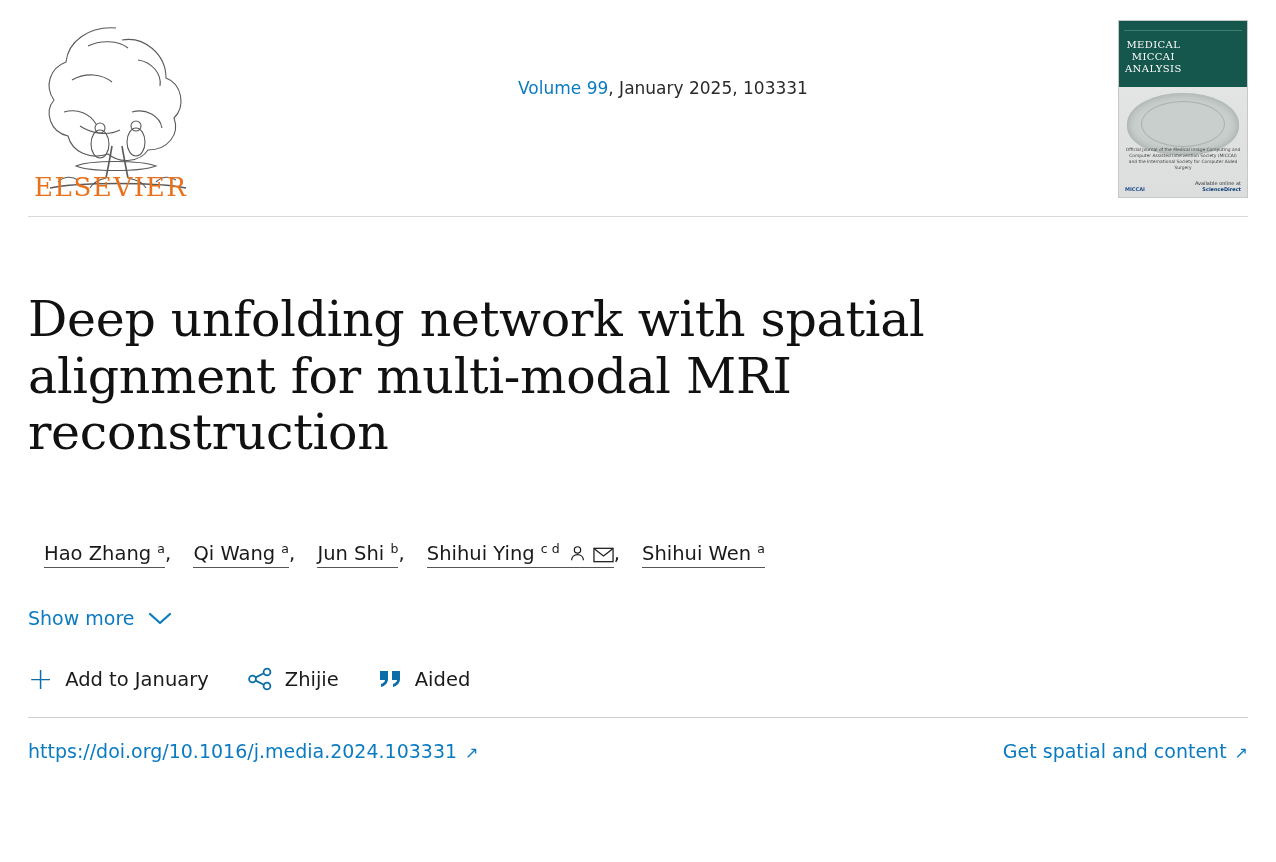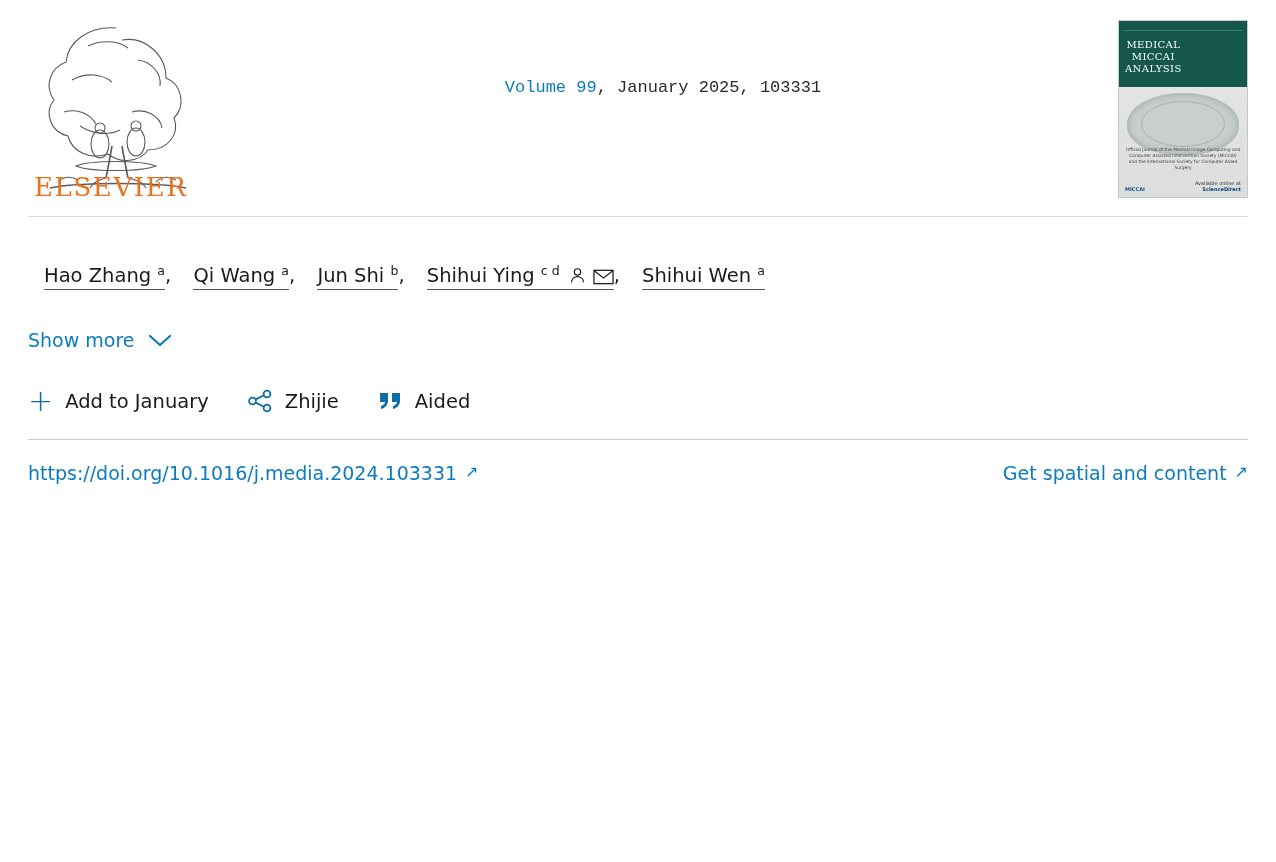--- a/index.html
+++ b/index.html
@@ -47,21 +47,20 @@
     font-size: 33px;
     font-weight: 400;
     color: #1a1a1a;
     letter-spacing: 0.1px;
     line-height: 1.2;
   }
   .journal-meta {
     margin-top: 16px;
     font-size: 17px;
     color: #2a2a2a;
-    font-family: Liberation Mono, monospace;
   }
   .journal-meta .vol-link {
     color: #0b7bc1;
     text-decoration: none;
     cursor: pointer;
   }
 
   .cover-thumb {
     flex: 0 0 130px;
     width: 130px;
@@ -250,21 +249,21 @@
     align-items: center;
     justify-content: space-between;
     padding: 22px 28px 0 28px;
     font-size: 19px;
   }
   .footer-links a {
     color: #0b7bc1;
     text-decoration: none;
     cursor: pointer;
     display: inline-flex;
-    align-items: flex-start;
+    align-items: flex-end;
     gap: 8px;
   }
   .ext-arrow { font-size: 16px; }
 </style>
 </head>
 <body>
 
 <div class="page">
 
   
@@ -321,20 +320,21 @@
           <span>Available online at</span><br>
           <b>ScienceDirect</b>
         </div>
       </div>
     </div>
   </div>
 
   <div class="rule"></div>
 
   
+  <h1 class="article-title">Deep unfolding network with spatial alignment for multi-modal MRI reconstruction</h1>
 
   
   <div class="authors">
     <span class="author"><span>Hao Zhang</span> <span class="aff">a</span></span><span class="author-sep">, </span><span class="author"><span>Qi Wang</span> <span class="aff">a</span></span><span class="author-sep">, </span><span class="author"><span>Jun Shi</span> <span class="aff">b</span></span><span class="author-sep">, </span><span class="author"><span>Shihui Ying</span> <span class="aff">c d</span><span class="corr-icons"><span class="icon-person"><svg width="19" height="19" viewBox="0 0 20 20" aria-hidden="true">
               <circle cx="10" cy="6.2" r="3.3" fill="none" stroke="#1a1a1a" stroke-width="1.3"></circle>
               <path d="M3.8 17c0-3.5 2.8-5.8 6.2-5.8S16.2 13.5 16.2 17" fill="none" stroke="#1a1a1a" stroke-width="1.3"></path>
             </svg></span><span class="icon-mail"><svg width="21" height="16" viewBox="0 0 22 16" aria-hidden="true">
               <rect x="1" y="1" width="20" height="14" fill="none" stroke="#1a1a1a" stroke-width="1.3"></rect>
               <path d="M1.6 1.8 L11 9 L20.4 1.8" fill="none" stroke="#1a1a1a" stroke-width="1.3"></path>
             </svg></span></span></span><span class="author-sep">, </span><span class="author"><span>Shihui Wen</span> <span class="aff">a</span></span>

